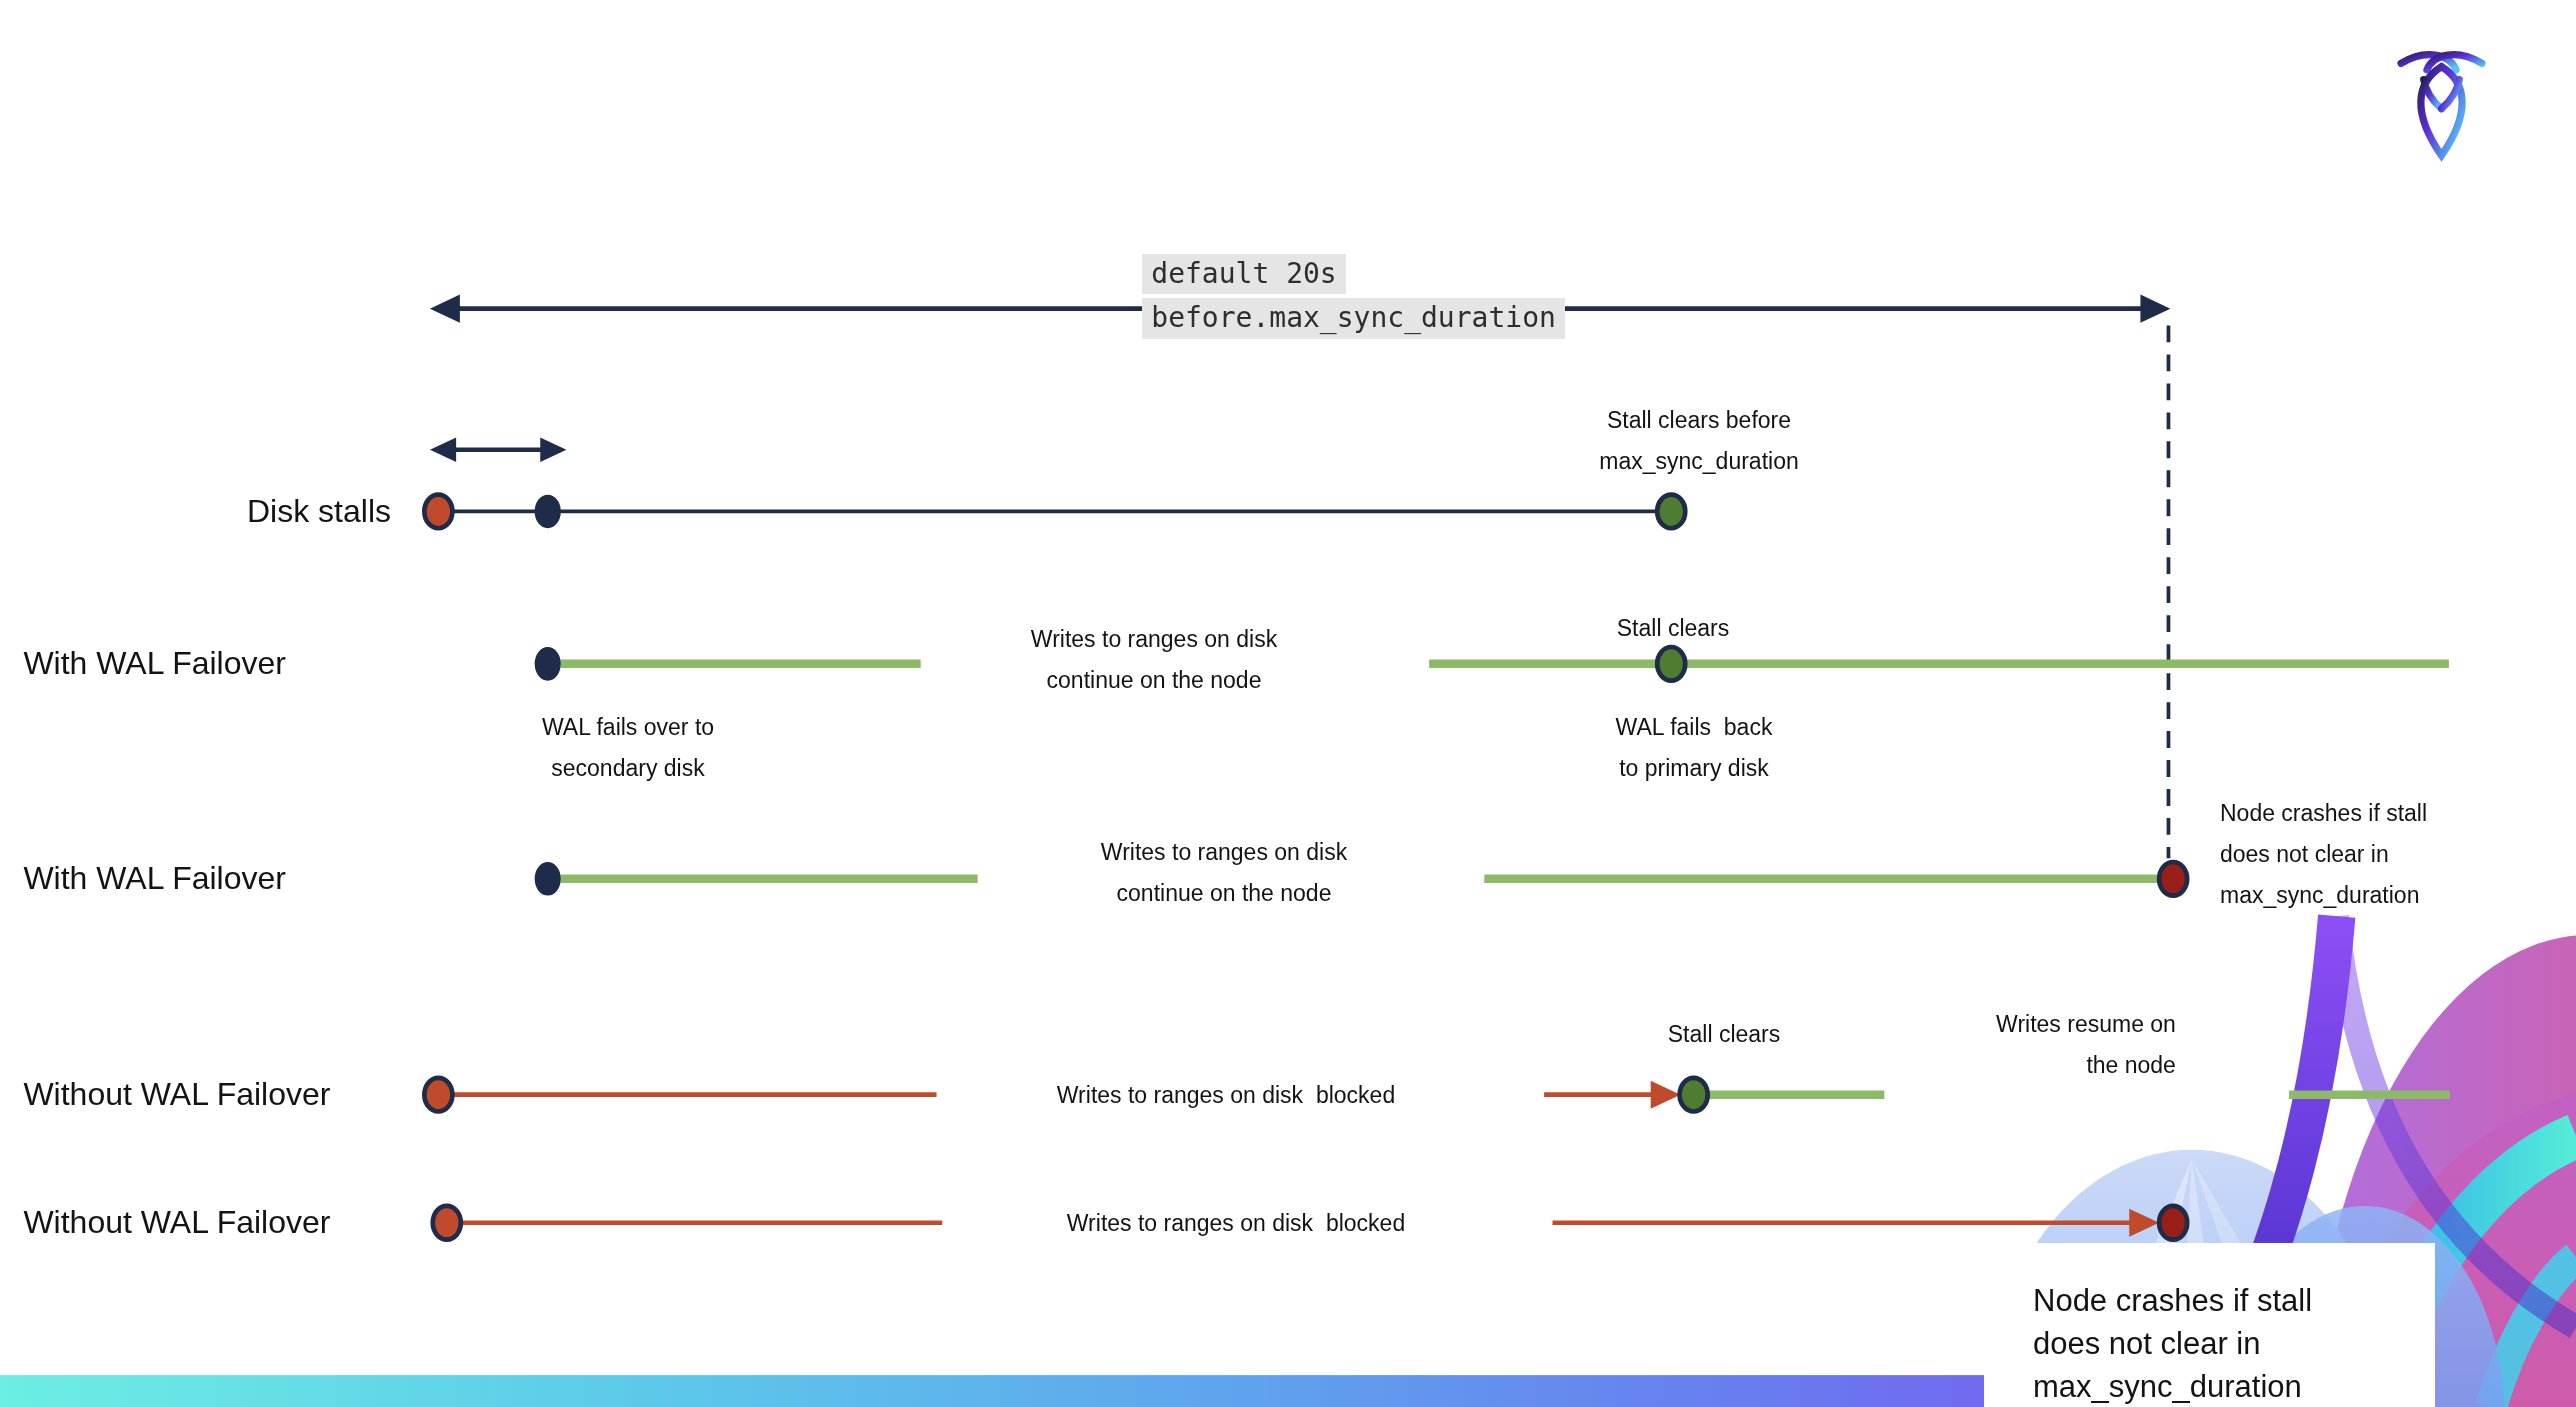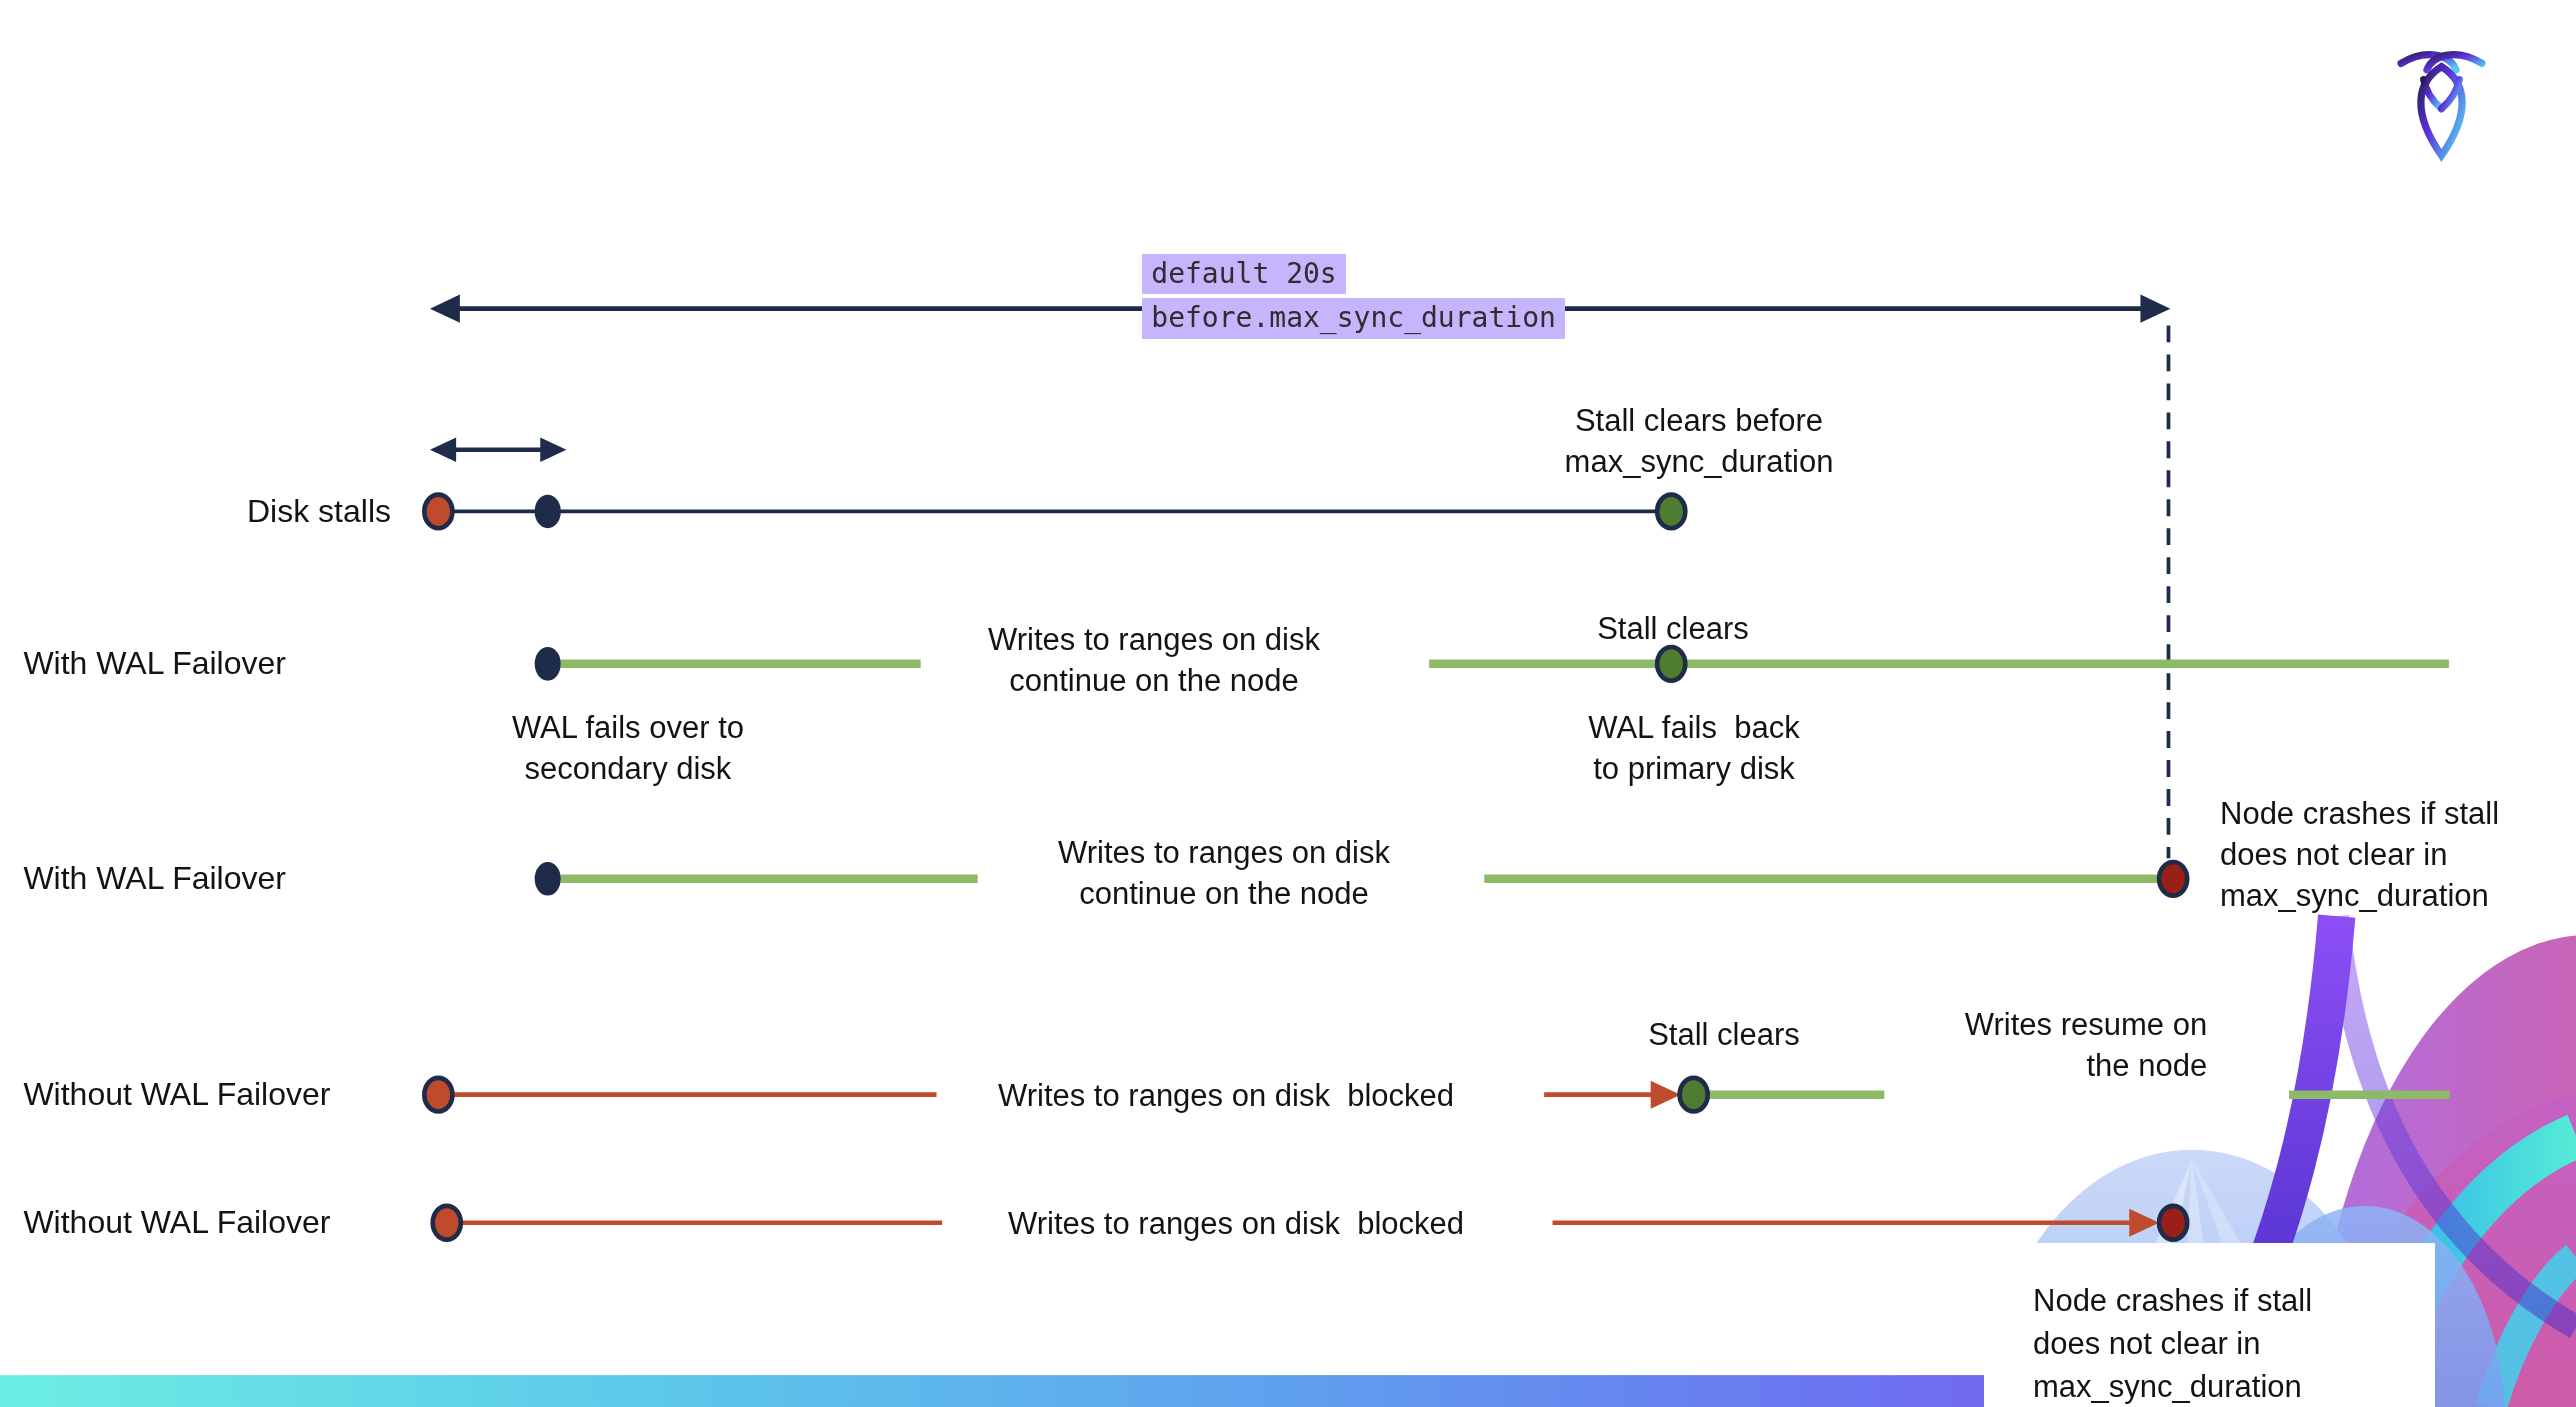--- a/index.html
+++ b/index.html
@@ -3,24 +3,24 @@
 <meta charset="utf-8">
 <style>
   html,body{margin:0;padding:0;background:#ffffff;}
   #slide{position:relative;width:2576px;height:1408px;background:#ffffff;overflow:hidden;
          font-family:"Liberation Sans","DejaVu Sans",sans-serif;color:#131313;}
   #diagram-svg{position:absolute;left:0;top:0;z-index:1;}
   .title{position:absolute;left:64px;top:39px;font-size:91px;line-height:103px;font-weight:700;
          letter-spacing:-1.9px;color:#0a0a0a;z-index:3;}
   .logo{position:absolute;left:2393px;top:42px;width:97px;height:122px;z-index:3;}
   .mono-tag{position:absolute;z-index:3;}
-  .mono-tag span{display:table;background:#c4b5fd;color:#2e2e2e;
+  .mono-tag span{display:table;background:#e5e5e5;color:#2e2e2e;
                  font-family:"DejaVu Sans Mono","Liberation Mono",monospace;
                  font-size:28px;line-height:34px;padding:2.8px 9.3px 3.7px;margin-bottom:3.7px;white-space:pre;}
-  .lbl{position:absolute;font-size:31px;line-height:41px;color:#131313;white-space:pre-wrap;z-index:3;}
+  .lbl{position:absolute;font-size:23px;line-height:41px;color:#131313;white-space:pre-wrap;z-index:3;}
   .center{transform:translateX(-50%);text-align:center;}
   .row-label{font-size:32px;}
   .right{text-align:right;}
   .crash-box{position:absolute;left:1984px;top:1243px;width:451px;height:165px;background:#ffffff;
              box-sizing:border-box;padding:36px 9.3px 0 49px;z-index:4;
              font-size:31px;line-height:43px;white-space:pre-wrap;}
 </style>
 </head>
 <body>
 

